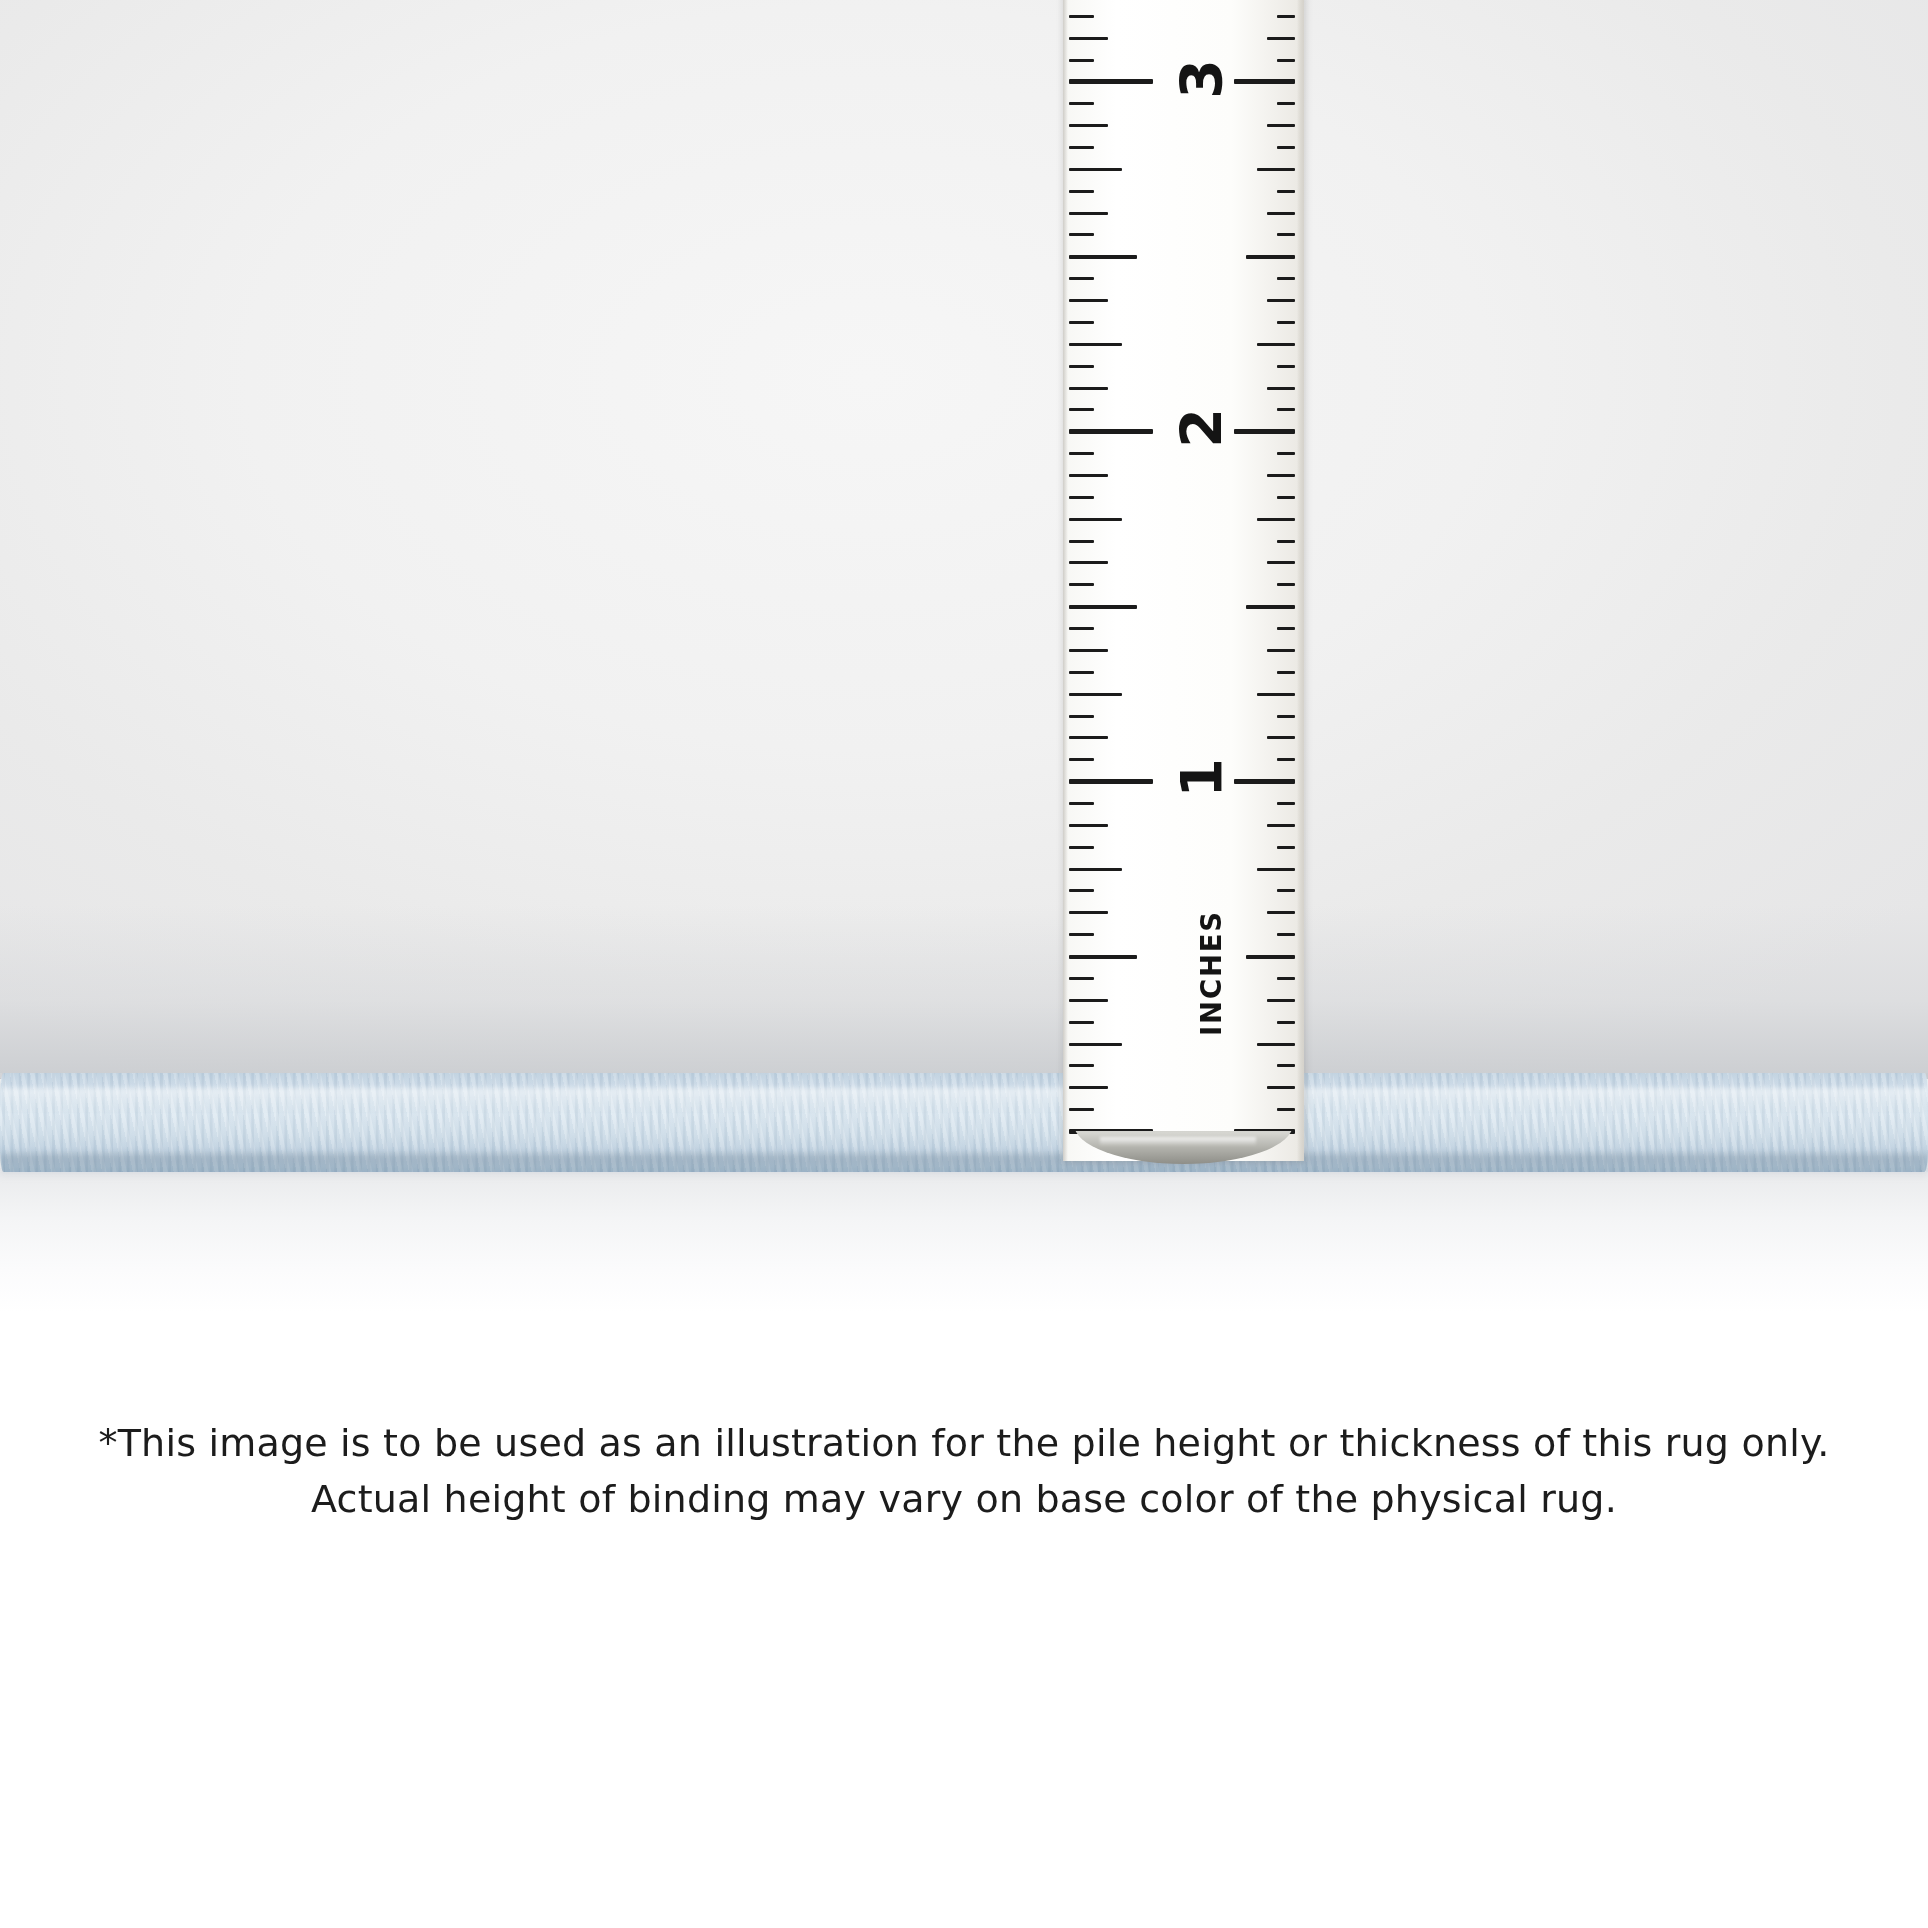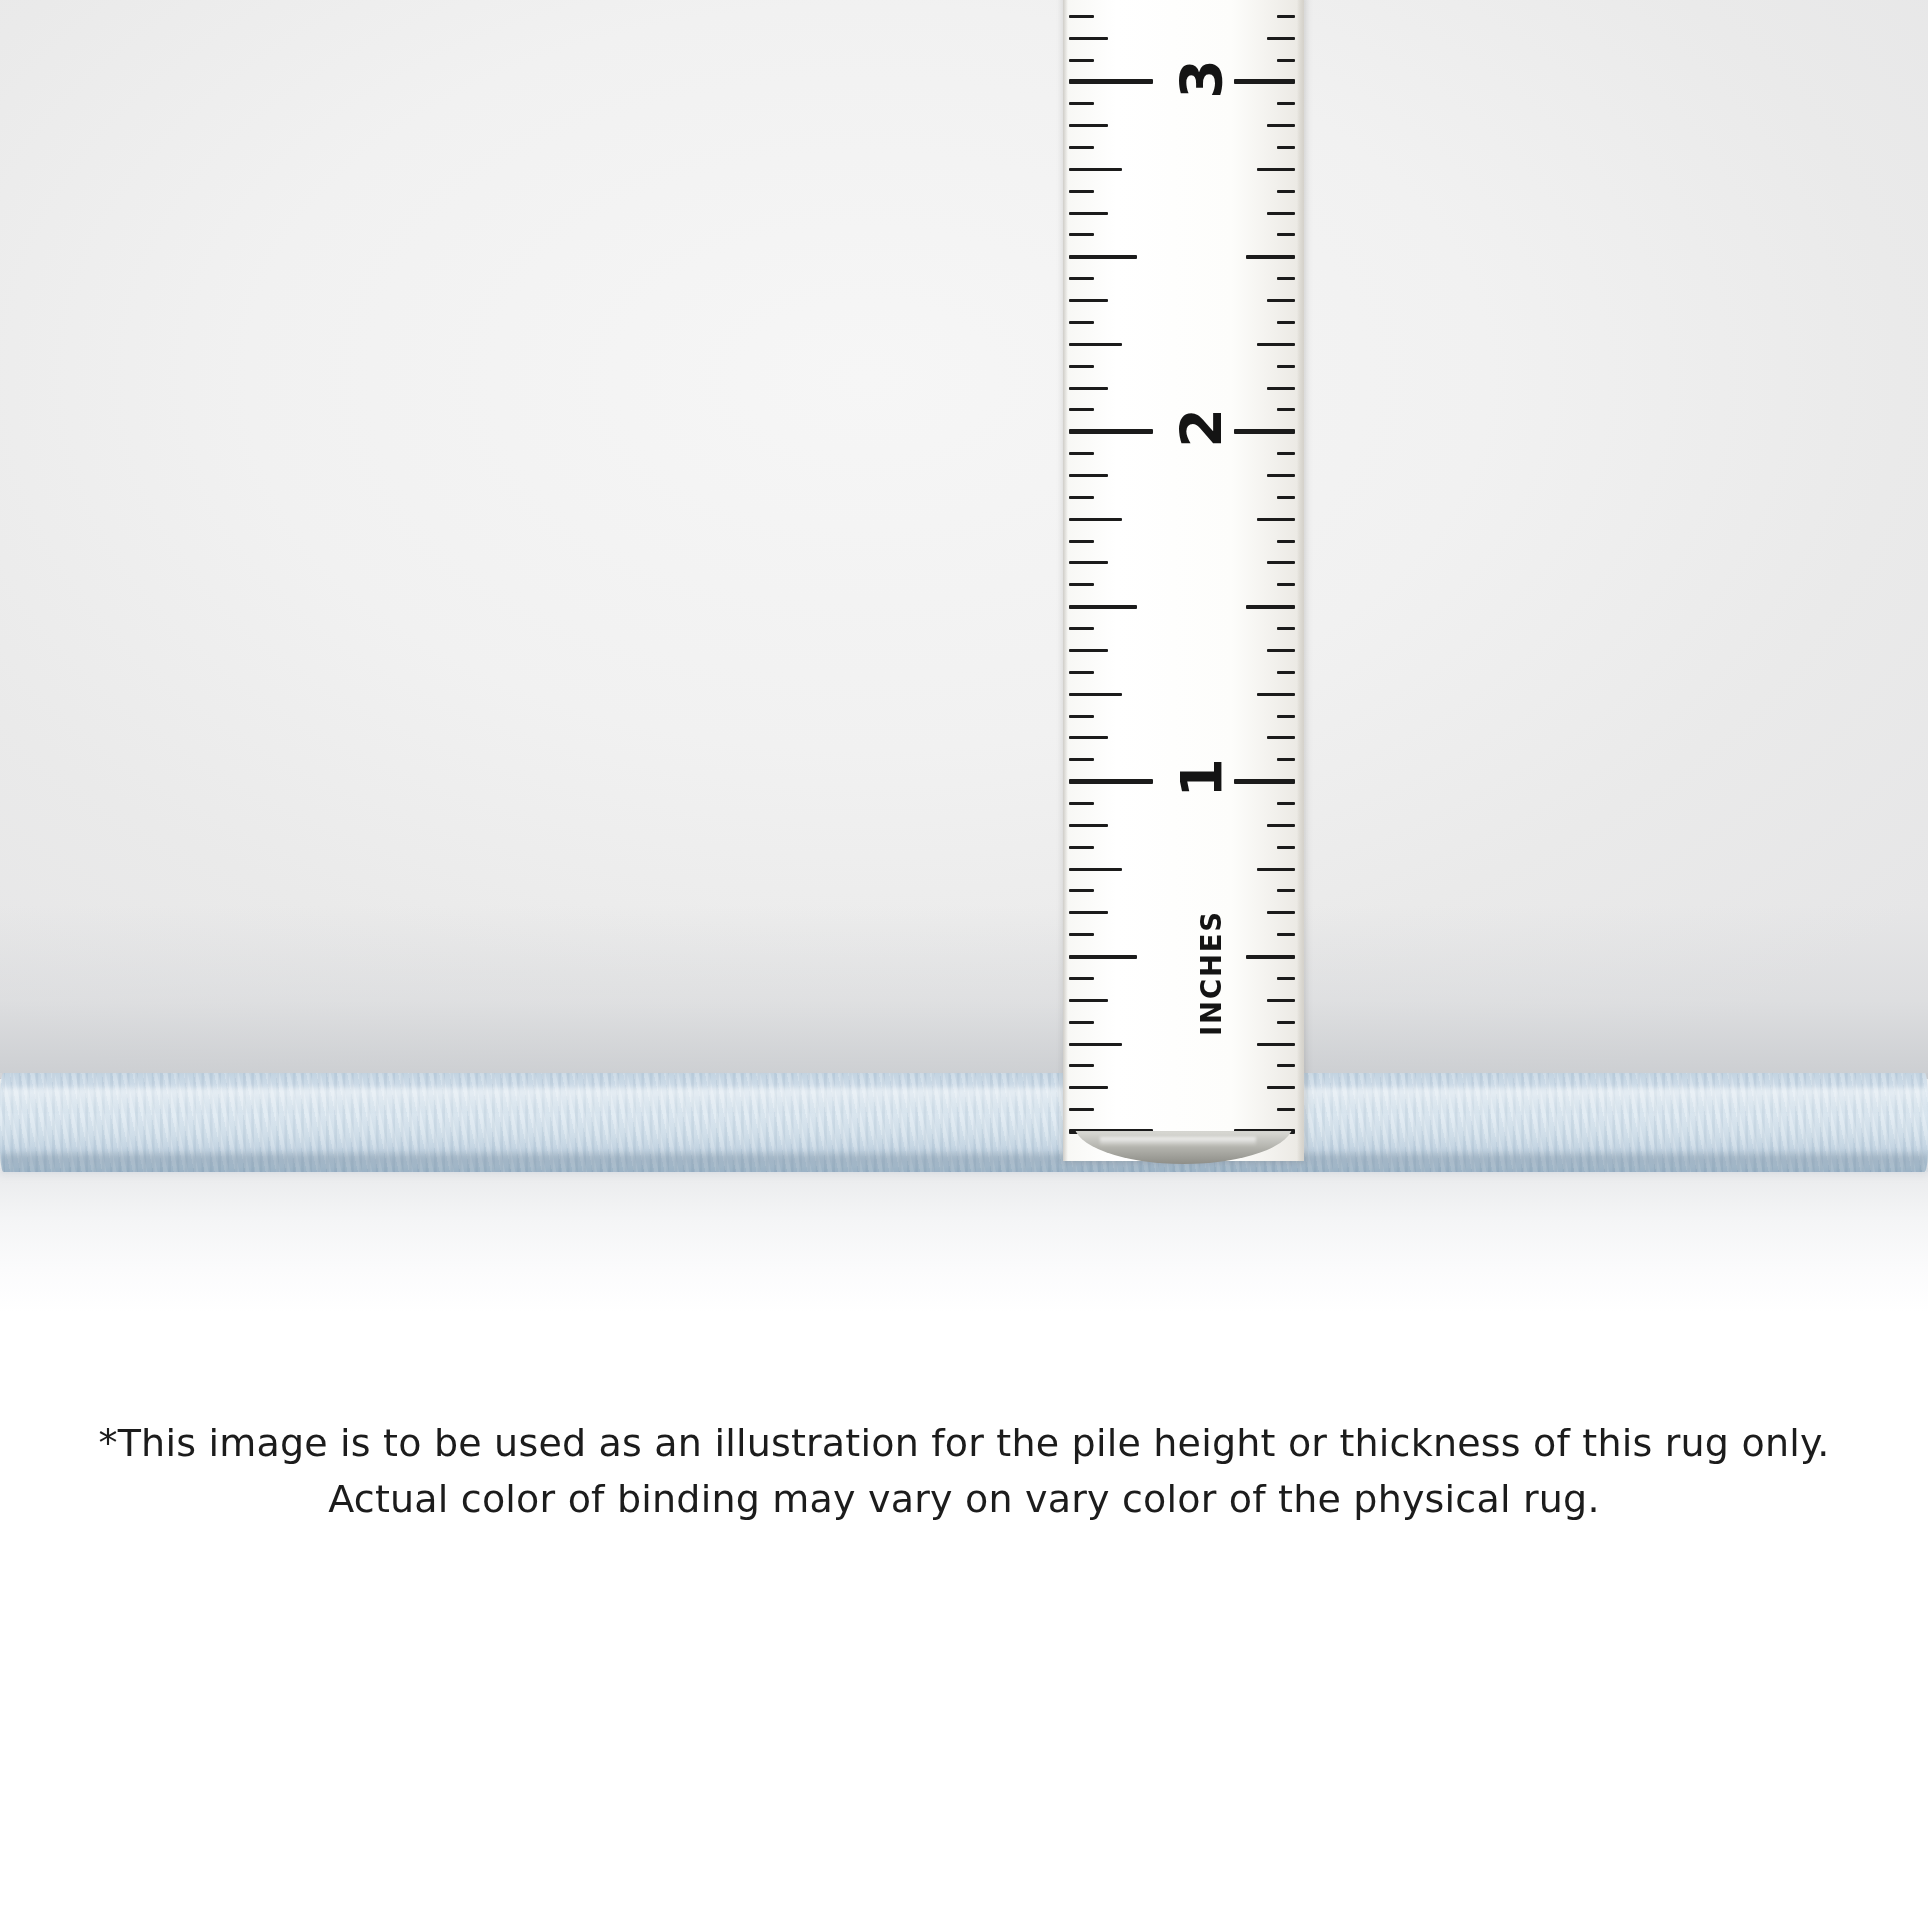--- a/index.html
+++ b/index.html
@@ -385,17 +385,17 @@
 
     <div id="ruler-tip">
       <div id="ruler-tip-metal"></div>
       <div id="ruler-tip-shine"></div>
     </div>
 
   </div>
 
   <div id="caption">
     <span class="line">*This image is to be used as an illustration for the pile height or thickness of this rug only.</span>
-    <span class="line">Actual color of binding may vary on vary color of the physical rug.</span>
+    <span class="line">Actual height of binding may vary on base color of the physical rug.</span>
   </div>
 
 </div>
 
 
 </body></html>

